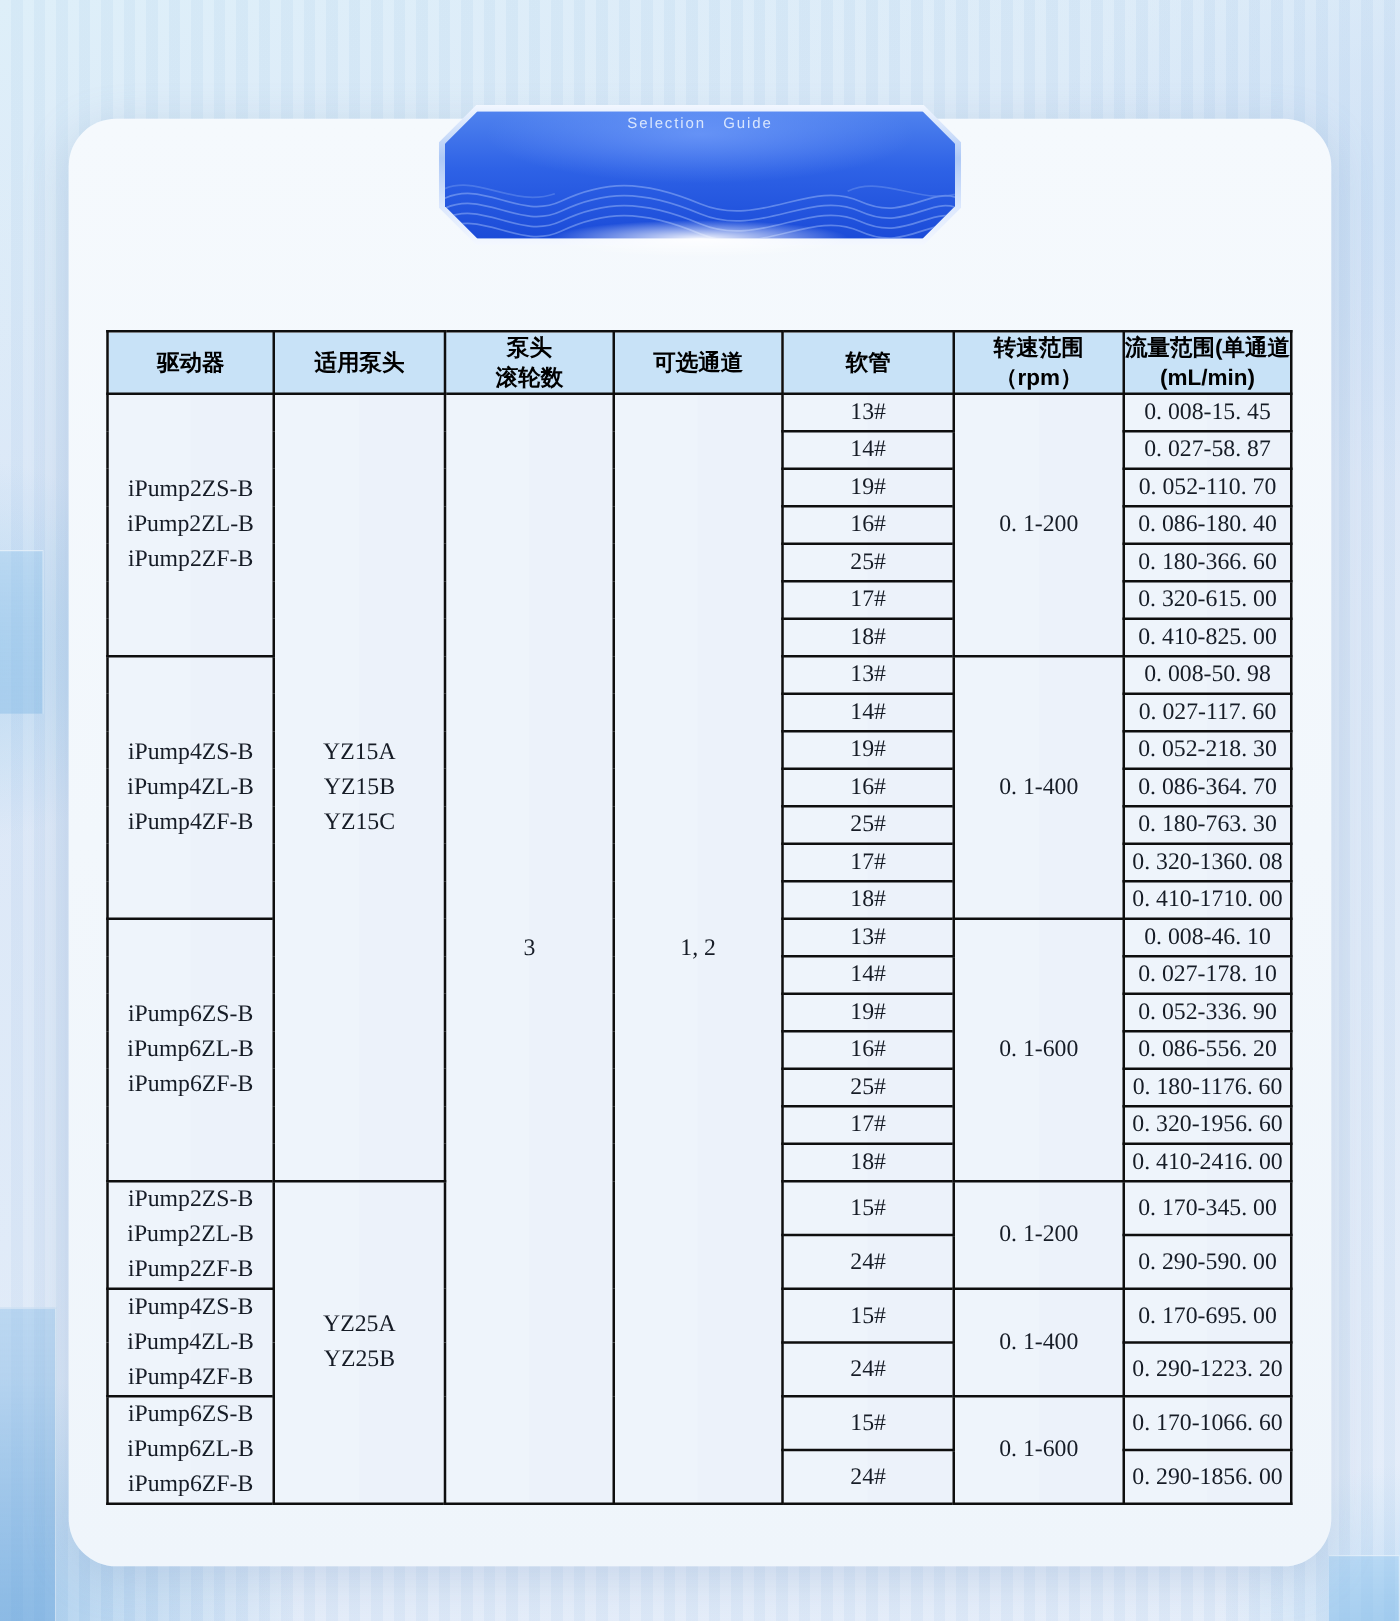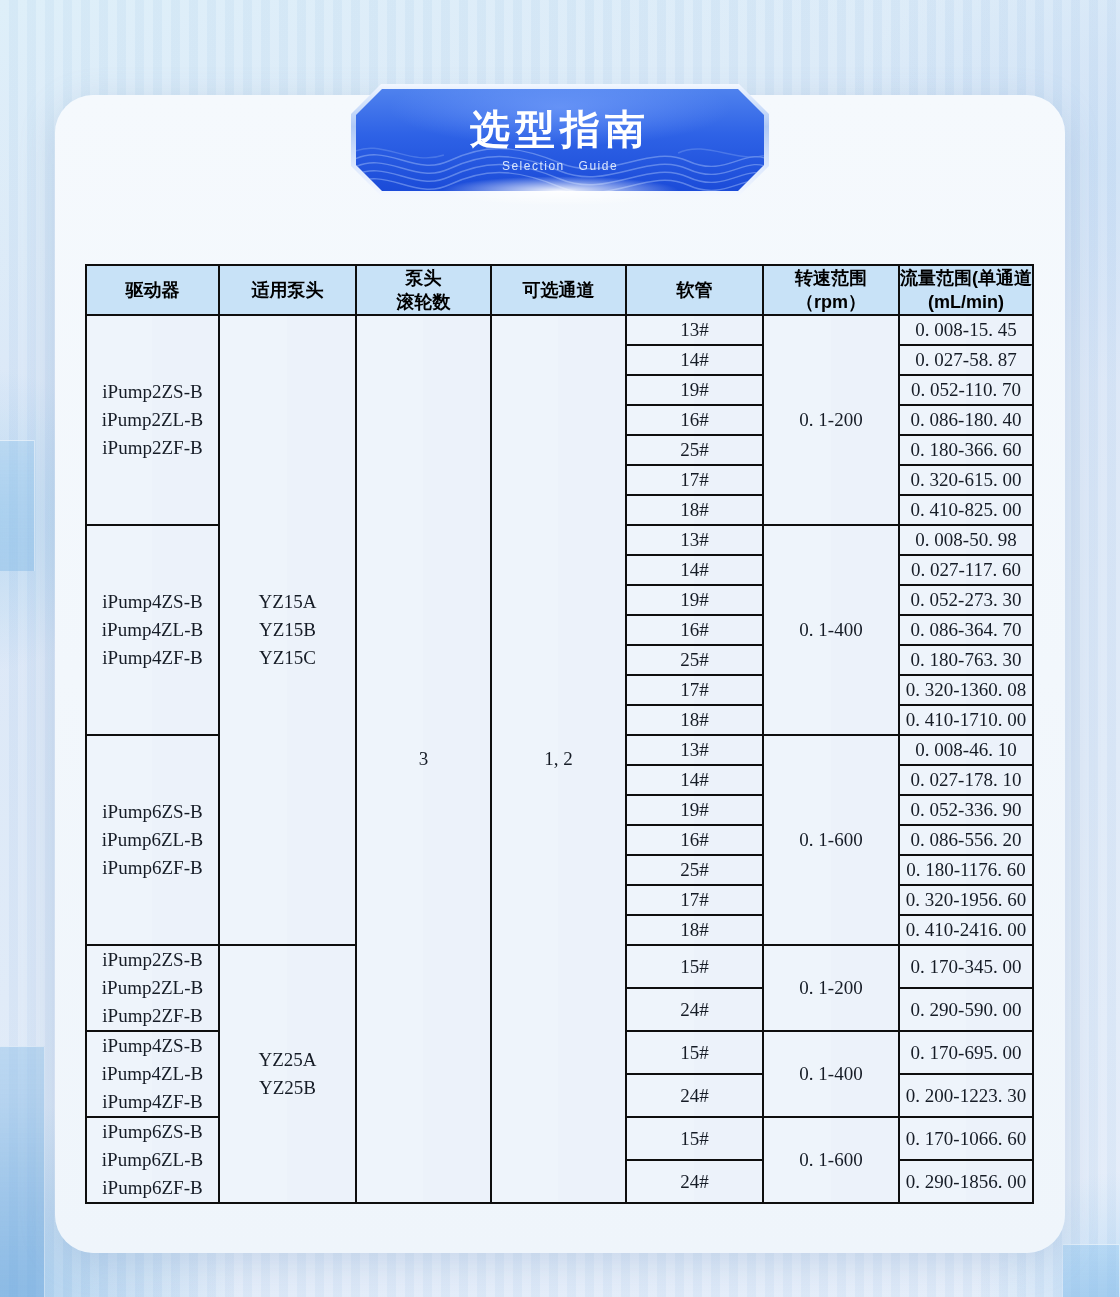--- a/index.html
+++ b/index.html
@@ -164,21 +164,21 @@
               <td>13#</td>
               <td rowspan="7">0. 1-400</td>
               <td>0. 008-50. 98</td>
             </tr>
             <tr class="r-sm">
               <td>14#</td>
               <td>0. 027-117. 60</td>
             </tr>
             <tr class="r-sm">
               <td>19#</td>
-              <td>0. 052-273. 30</td>
+              <td>0. 052-218. 30</td>
             </tr>
             <tr class="r-sm">
               <td>16#</td>
               <td>0. 086-364. 70</td>
             </tr>
             <tr class="r-sm">
               <td>25#</td>
               <td>0. 180-763. 30</td>
             </tr>
             <tr class="r-sm">
@@ -231,21 +231,21 @@
               <td>0. 290-590. 00</td>
             </tr>
             <tr class="r-lg">
               <td rowspan="2">iPump4ZS-B<br>iPump4ZL-B<br>iPump4ZF-B</td>
               <td>15#</td>
               <td rowspan="2">0. 1-400</td>
               <td>0. 170-695. 00</td>
             </tr>
             <tr class="r-lg">
               <td>24#</td>
-              <td>0. 200-1223. 30</td>
+              <td>0. 290-1223. 20</td>
             </tr>
             <tr class="r-lg">
               <td rowspan="2">iPump6ZS-B<br>iPump6ZL-B<br>iPump6ZF-B</td>
               <td>15#</td>
               <td rowspan="2">0. 1-600</td>
               <td>0. 170-1066. 60</td>
             </tr>
             <tr class="r-lg">
               <td>24#</td>
               <td>0. 290-1856. 00</td>
@@ -261,18 +261,17 @@
       <svg class="banner-waves" viewBox="0 0 418 64" preserveAspectRatio="none" fill="none">
         <g stroke="#a9c4fa" stroke-width="1.4" opacity="0.45">
           <path d="M-5 34 C30 14, 60 50, 95 34 S 160 16, 209 36 S 300 16, 340 34 S 400 18, 425 34"></path>
           <path d="M-5 42 C30 22, 60 58, 95 42 S 160 24, 209 44 S 300 24, 340 42 S 400 26, 425 42"></path>
           <path d="M-5 50 C30 30, 60 66, 95 50 S 160 32, 209 52 S 300 32, 340 50 S 400 34, 425 50"></path>
           <path d="M-5 58 C30 38, 60 74, 95 58 S 160 40, 209 60 S 300 40, 340 58 S 400 42, 425 58"></path>
           <path d="M-5 26 C25 10, 55 40, 90 28" opacity="0.6"></path>
           <path d="M330 26 C360 12, 395 40, 425 26" opacity="0.6"></path>
         </g>
       </svg>
-      <div class="banner-title">选型指南</div>
       <div class="banner-subtitle">Selection Guide</div>
     </div>
     <div class="banner-glow"></div>
   </div>
 </div>
 
 </body></html>

